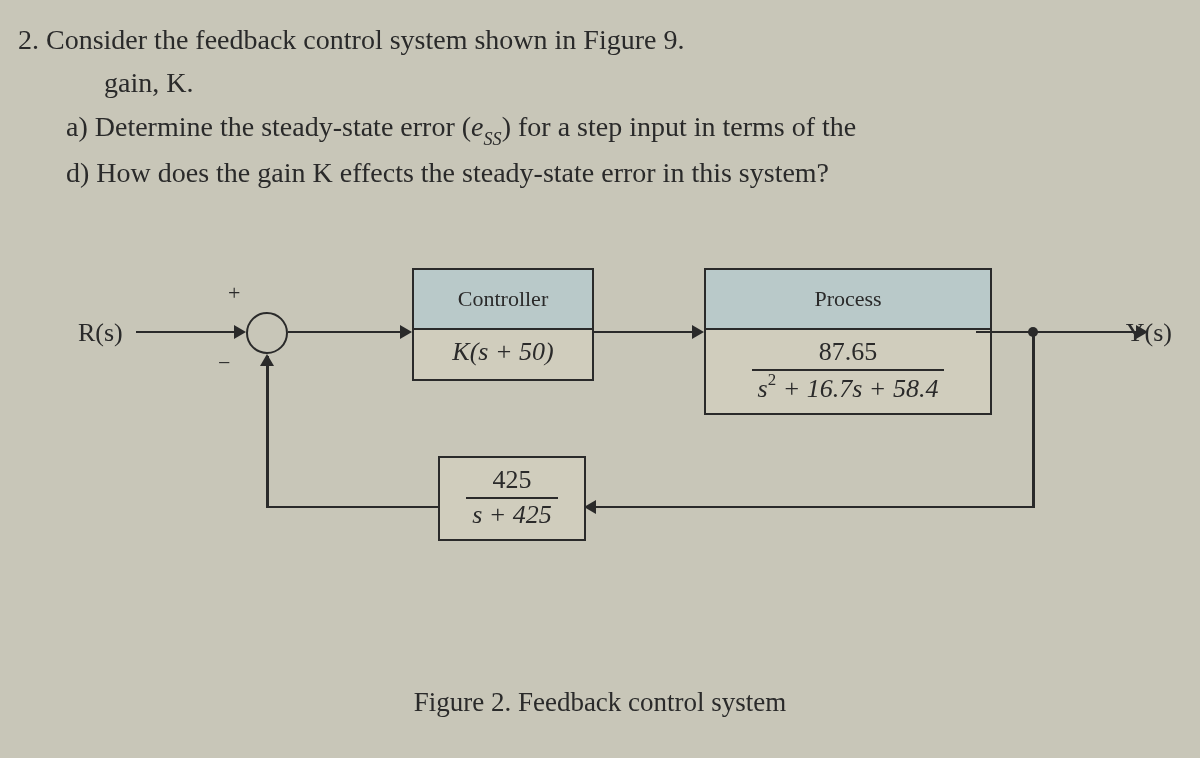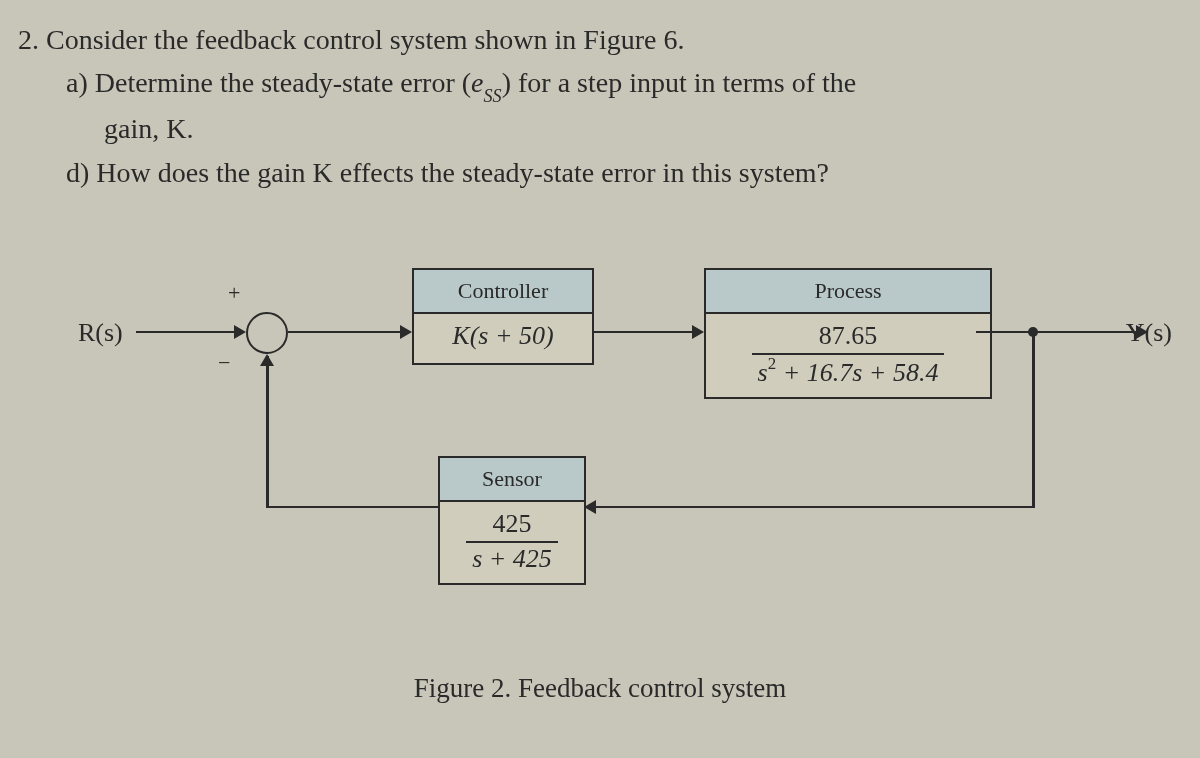--- a/index.html
+++ b/index.html
@@ -63,21 +63,21 @@
   .block {
     position: absolute;
     border: 2.5px solid #2a2a2a;
     background: #d0cdbd;
   }
   .block-header {
     border-bottom: 2.5px solid #2a2a2a;
     background: #b9c9c9;
     text-align: center;
     font-size: 22px;
-    padding: 8px 0;
+    padding: 16px 0;
   }
   .block-body {
     text-align: center;
     padding: 8px 14px 10px 14px;
   }
   .controller { left: 394px; top: 46px; width: 182px; }
   .process    { left: 686px; top: 46px; width: 288px; }
   .sensor     { left: 420px; top: 234px; width: 148px; }
 
   .frac {
@@ -85,21 +85,21 @@
     text-align: center;
     vertical-align: middle;
     line-height: 1.1;
   }
   .frac .num { display: block; font-size: 26px; padding: 0 6px 2px 6px; text-align: center; }
   .frac .den { display: block; font-size: 26px; border-top: 2px solid #2a2a2a; padding: 2px 6px 0 6px; }
 
   .caption {
     position: absolute;
     left: 0; right: 0;
-    bottom: 54px;
+    bottom: 40px;
     text-align: center;
     font-size: 27px;
   }
 
   
   .wire { position: absolute; background: #2a2a2a; }
   .arrow-right::after {
     content: "";
     position: absolute;
     right: -2px; top: 50%;
@@ -133,31 +133,31 @@
     border-radius: 50%;
   }
 </style>
 </head>
 <body>
 
 <div class="page">
 
   <div class="line">
     <span>2.</span>
-    <span>Consider the feedback control system shown in Figure 6.</span>
+    <span>Consider the feedback control system shown in Figure 9.</span>
+  </div>
+
+  <div class="line indent-gain">
+    <span>gain, K.</span>
   </div>
 
   <div class="line indent-a">
     <span>a)</span>
     <span> </span>
     <span>Determine the steady-state error (</span><span class="ital">e</span><span class="sub ital">SS</span><span>) for a step input in terms of the</span>
-  </div>
-
-  <div class="line indent-gain">
-    <span>gain, K.</span>
   </div>
 
 
 
   <div class="line indent-a">
     <span>d)</span>
     <span> </span>
     <span>How does the gain K effects the steady-state error in this system?</span>
   </div>
 
@@ -196,21 +196,20 @@
     </div>
 
     <div class="wire arrow-right" style="left:958px; top:109px; width:170px; height:2.5px;"></div>
     <div class="node-dot" style="left:1010px; top:105px;"></div>
 
     <div class="wire" style="left:1014px; top:110px; width:2.5px; height:176px;"></div>
 
     <div class="wire arrow-left" style="left:568px; top:284px; width:448px; height:2.5px;"></div>
 
     <div class="block sensor">
-      <div class="block-header">Sensor</div>
       <div class="block-body">
         <span class="frac">
           <span class="num">425</span>
           <span class="den ital">s + 425</span>
         </span>
       </div>
     </div>
 
     <div class="wire" style="left:248px; top:284px; width:172px; height:2.5px;"></div>
 

